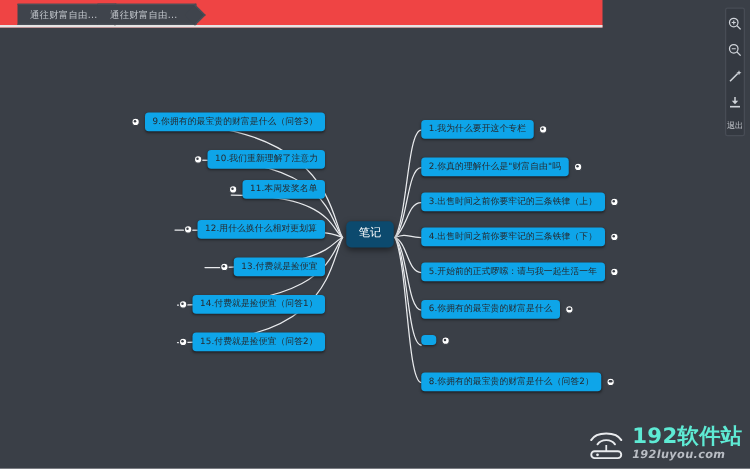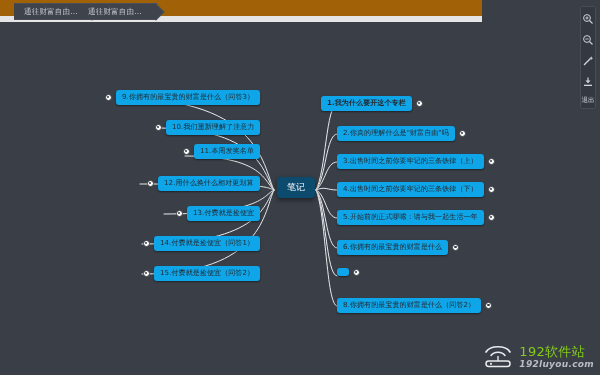--- a/index.html
+++ b/index.html
@@ -9,22 +9,22 @@
   }
   #app {
     position: relative; width: 600px; height: 375px;
     background: #3a3f47;
     overflow: hidden;
   }
 
   
   #tabbar {
     position: absolute; left: 0; top: 0; width: 482px; height: 22px;
-    background: #a16207;
-    border-bottom: 6px solid #e5e5e5;
+    background: #ef4444;
+    border-bottom: 2px solid #e5e5e5;
   }
   .tab {
     position: absolute; top: 3px; height: 17px;
     background: #3f444c;
     display: flex; align-items: center;
     padding: 0 14px 0 10px;
     color: #c3c7cd;
     font-size: 7.5px;
     letter-spacing: .2px;
     white-space: nowrap;
@@ -110,21 +110,21 @@
   .handle.right { right: -11px; }
   .handle.left  { left: -11px; }
 
   
   #watermark {
     position: absolute; right: 6px; bottom: 6px;
     display: flex; align-items: flex-end; gap: 5px;
     pointer-events: none;
   }
   #wm-text { display: flex; flex-direction: column; align-items: flex-start; }
-  #wm-title { color: #84cc16; font-size: 13px; font-weight: normal; line-height: 1; letter-spacing: .3px; }
+  #wm-title { color: #5eead4; font-size: 17px; font-weight: bold; line-height: 1; letter-spacing: .3px; }
   #wm-sub { color: #b9bdc4; font-size: 9px; font-weight: bold; font-style: italic; line-height: 1; margin-top: 2px; letter-spacing: .3px; }
 </style>
 </head>
 <body>
 
 <div id="app">
 
   <div id="tabbar">
     <div class="tab" id="tab-0">
       <span>通往财富自由...</span>
@@ -187,21 +187,21 @@
         <path d="M274,168 C264,172 264,192 164,192"></path>
         <path d="M274,168 C264,180 264,222 142,222"></path>
         <path d="M274,168 C264,188 264,252 142,252"></path>
       </g>
     </svg>
 
     <div class="node root" style="left:277px; top:155px;">
       <span>笔记</span>
     </div>
 
-    <div class="node" style="left:321px; top:74px;font-weight:bold;">
+    <div class="node" style="left:337px; top:74px;">
       <span>1.我为什么要开这个专栏</span>
       <span class="handle right"></span>
     </div>
     <div class="node" style="left:337px; top:104px;">
       <span>2.你真的理解什么是"财富自由"吗</span>
       <span class="handle right"></span>
     </div>
     <div class="node" style="left:337px; top:132px;">
       <span>3.出售时间之前你要牢记的三条铁律（上）</span>
       <span class="handle right"></span>

